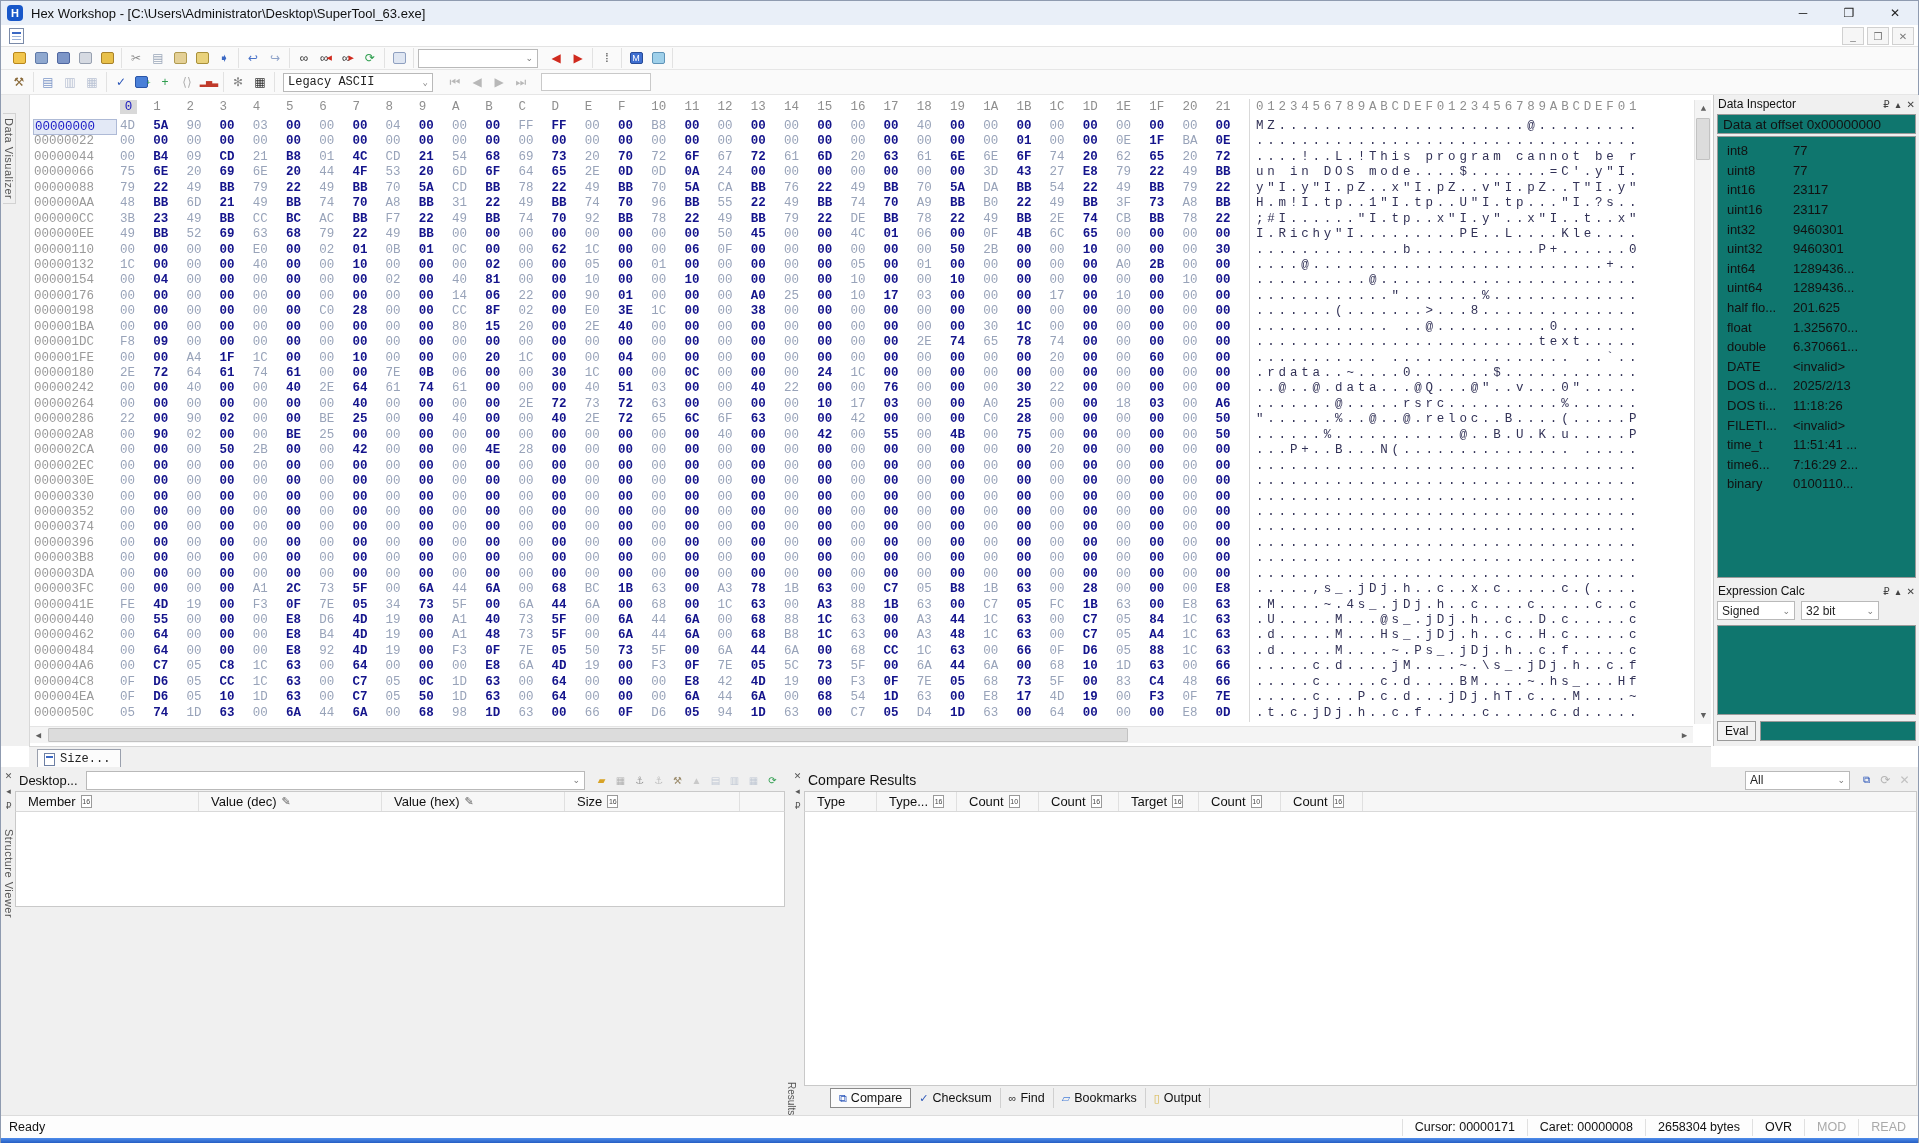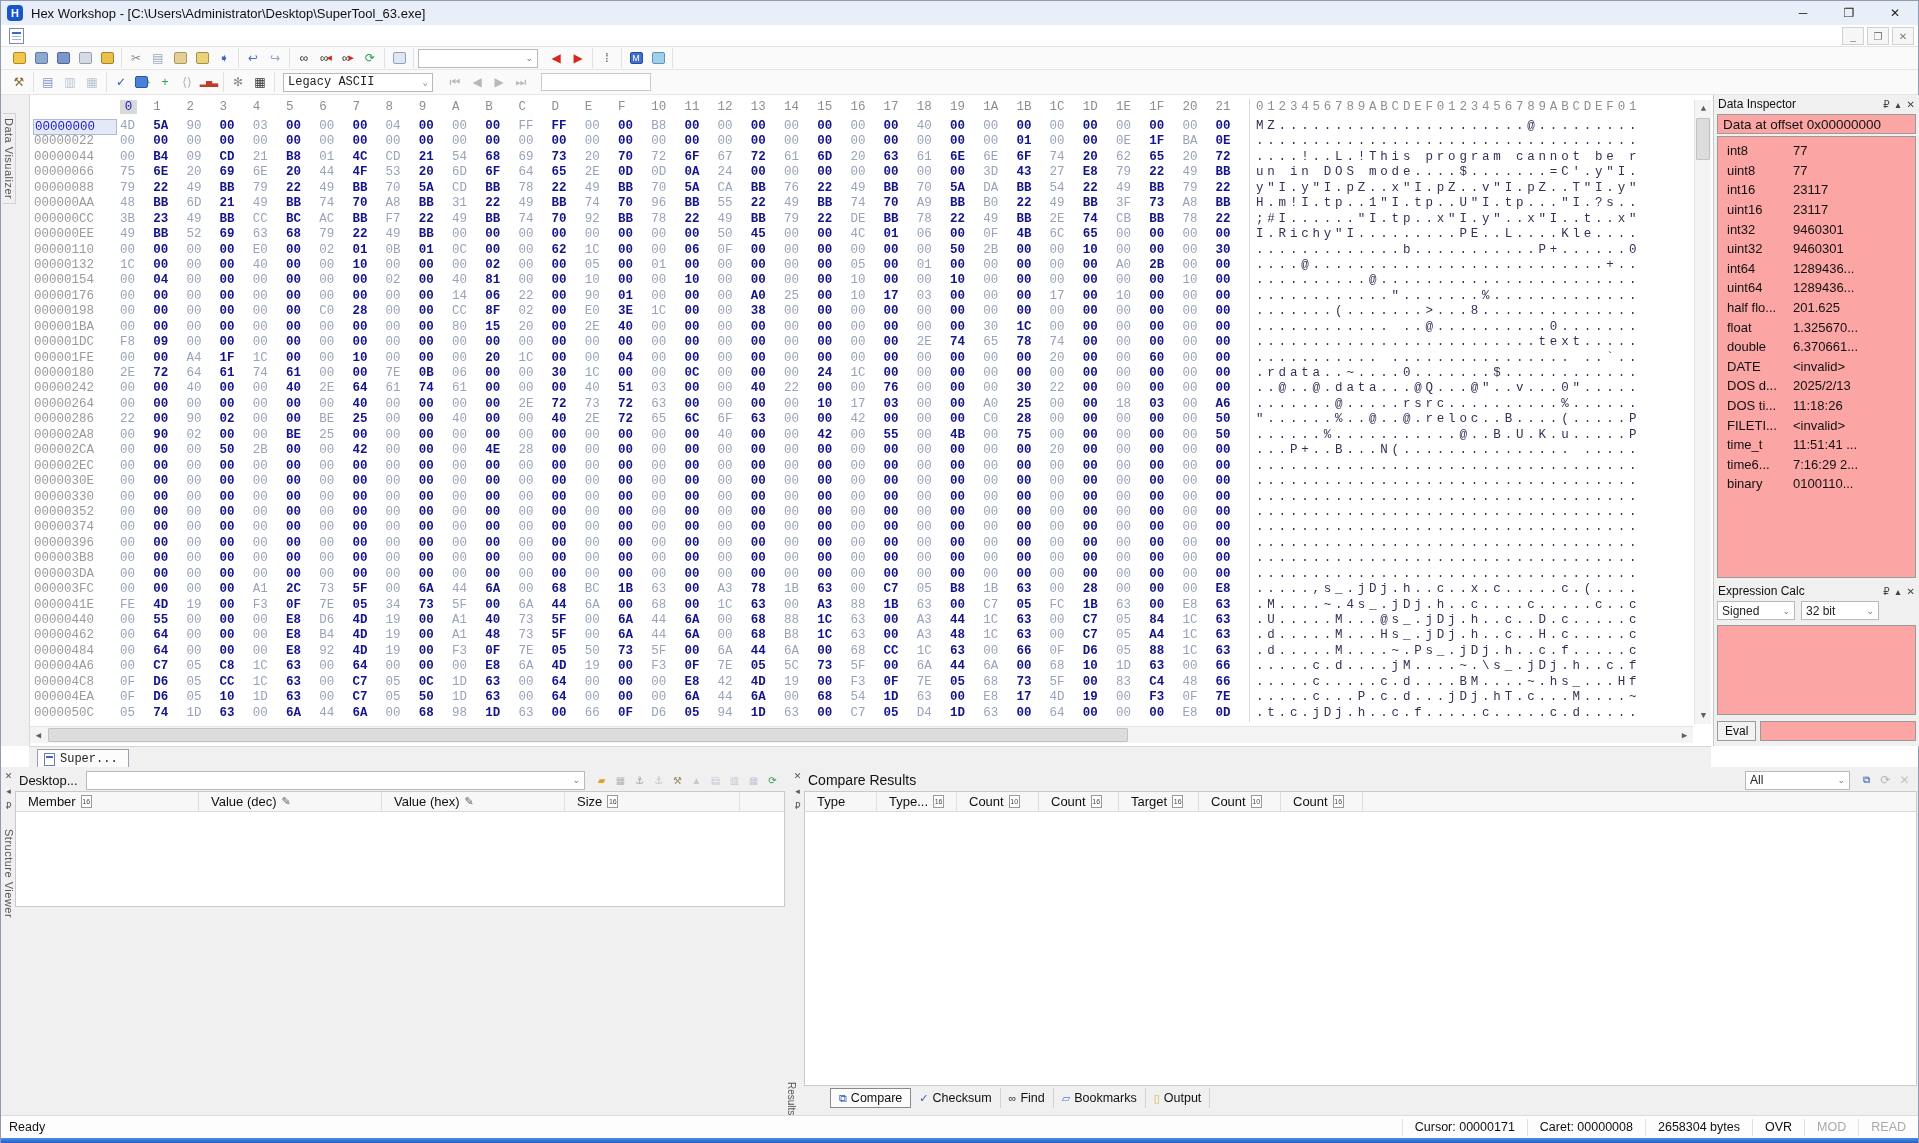--- a/index.html
+++ b/index.html
@@ -81,21 +81,21 @@
     border:1px solid #9aa0ad; border-bottom:none; display:flex; align-items:center; padding:0 10px 0 6px;
     font-size:12px; font-family:"Liberation Mono","DejaVu Sans Mono",monospace; color:#222; }
   .docicon { width:11px; height:13px; border:1px solid #6d7fa3; background:#fff; margin-right:5px; position:relative; }
   .docicon:before { content:""; position:absolute; left:1px; top:2px; right:1px; height:2px; background:#3c69c4; }
 
   
   #rightcol { position:absolute; left:1712px; top:94px; width:206px; height:651px; background:#f0f0f0;
     border-left:1px solid #c9c9c9; }
   .panel-h { height:18px; display:flex; align-items:center; font-size:12px; color:#111; padding:0 4px; }
   .panel-h .pbtns { margin-left:auto; display:flex; gap:6px; color:#444; font-size:10px; }
-  .whitebox { background:#fca5a5; border:1px solid #9a9a9a; }
+  .whitebox { background:#0f766e; border:1px solid #9a9a9a; }
   #di-offset { position:absolute; left:3px; top:19px; right:3px; height:20px; font-size:13.5px;
     display:flex; align-items:center; padding:0 5px; color:#111; }
   #di-list { position:absolute; left:3px; top:41px; right:3px; height:442px; font-size:13px; overflow:hidden; padding-top:4px; }
   .di-row { height:19.6px; display:flex; padding:0 9px; color:#111; align-items:center; }
   .di-type { width:66px; overflow:hidden; white-space:nowrap; }
   .di-val { white-space:nowrap; }
   #ec-h { position:absolute; left:0; top:487px; right:0; }
   #ec-combos { position:absolute; left:3px; top:506px; display:flex; gap:6px; }
   #ec-text { position:absolute; left:3px; top:530px; right:3px; height:90px; }
   #ec-bottom { position:absolute; left:3px; top:626px; right:3px; height:20px; display:flex; gap:4px; }
@@ -1797,21 +1797,21 @@
     <div id="hscroll" class="sb">
       <div class="sb-arrow" style="left:0;">◀</div>
       <div class="sb-thumb" style="left:18px;top:1px;bottom:1px;width:1080px;"></div>
       <div class="sb-arrow" style="right:0;">▶</div>
     </div>
   </div>
 
   <div id="doctabbar">
     <div id="doctab">
       <span class="docicon"></span>
-      <span>Super...</span>
+      <span>Size...</span>
     </div>
   </div>
 
   <div id="rightcol">
     <div class="panel-h">
       <span>Data Inspector</span>
       <span class="pbtns">
         <span>₽</span>
         <span>▴</span>
         <span>✕</span>

